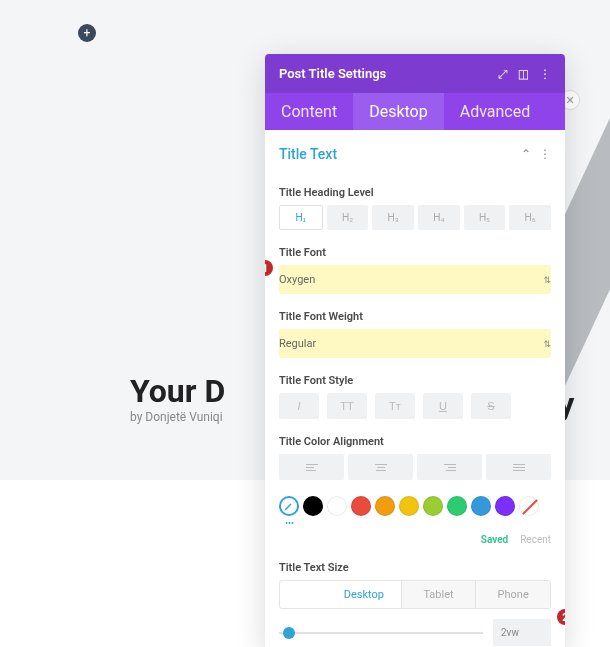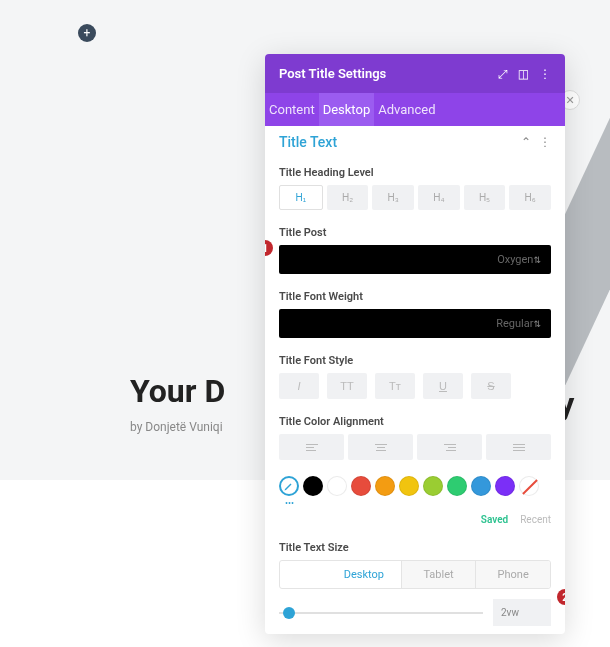--- a/index.html
+++ b/index.html
@@ -3,40 +3,40 @@
 <meta charset="utf-8">
 <style>
 * { margin: 0; padding: 0; box-sizing: border-box; }
 body { font-family: -apple-system, BlinkMacSystemFont, "Segoe UI", Roboto, sans-serif; background: #fff; width: 610px; height: 647px; overflow: hidden; position: relative; }
 .page-bg { position: absolute; top: 0; left: 0; width: 610px; height: 480px; background: #f4f5f6; }
 .diag { position: absolute; width: 80px; height: 320px; background: #b8bcc0; transform: skewX(-25deg); }
 .diag1 { top: 65px; right: -30px; }
 .add-btn { position: absolute; top: 24px; left: 78px; width: 18px; height: 18px; border-radius: 50%; background: #3a4a5c; color: #fff; display: flex; align-items: center; justify-content: center; font-size: 12px; cursor: pointer; }
 .hero-text { position: absolute; top: 372px; left: 130px; }
 .hero-title { font-size: 32px; font-weight: 700; color: #222; }
-.hero-author { font-size: 12px; color: #888; margin-top: 10px; }
+.hero-author { font-size: 12px; color: #888; }
 .hero-right { position: absolute; top: 385px; left: 515px; font-size: 32px; font-weight: 700; color: #222; }
 .panel { position: absolute; top: 54px; left: 265px; width: 300px; background: #fff; box-shadow: 0 6px 30px rgba(0,0,0,.15); border-radius: 4px; overflow: hidden; }
 .panel-header { background: #7e3bd0; color: #fff; padding: 12px 14px; display: flex; align-items: center; justify-content: space-between; }
 .panel-title { font-size: 13px; font-weight: 600; }
 .panel-icons { display: flex; gap: 10px; }
 .panel-icons span { cursor: pointer; font-size: 12px; }
 .tabs { background: #8e44e8; display: flex; }
-.tab { padding: 9px 4px; font-size: 13px; color: rgba(255,255,255,.85); cursor: pointer; text-align: right; }
+.tab { padding: 9px 16px; font-size: 16px; color: rgba(255,255,255,.85); cursor: pointer; text-align: right; }
 .tab.active { background: #9b5cf0; color: #fff; }
 .close-badge { position: absolute; top: 90px; right: 30px; width: 20px; height: 20px; border-radius: 50%; background: #fff; border: 1px solid #ddd; display: flex; align-items: center; justify-content: center; font-size: 11px; color: #999; cursor: pointer; }
 .section { padding: 8px 14px; }
-.section-head { display: flex; justify-content: space-between; align-items: center; padding: 8px 14px; }
+.section-head { display: flex; justify-content: space-between; align-items: center; padding: 16px 14px; }
 .section-title { color: #2ea3d6; font-size: 14px; font-weight: 500; }
 .section-ctrl { display: flex; gap: 8px; align-items: center; color: #888; font-size: 12px; }
 .field-label { font-size: 11px; font-weight: 600; color: #4a4a4a; margin-bottom: 6px; display: flex; align-items: center; gap: 6px; }
 .heading-row { display: flex; gap: 4px; }
 .h-btn { flex: 1; background: #f0f1f3; border: none; padding: 6px 0; font-size: 10px; color: #aaa; cursor: pointer; border-radius: 2px; }
 .h-btn.active { color: #2ea3d6; background: #fff; border: 1px solid #e0e0e0; }
-.select { width: 100%; background: #000000; border: none; padding: 8px 10px; font-size: 11px; color: #666; border-radius: 2px; display: flex; justify-content: flex-end; align-items: center; cursor: pointer; }
+.select { width: 100%; background: #fef9c3; border: none; padding: 8px 0; font-size: 11px; color: #666; border-radius: 2px; display: flex; justify-content: space-between; align-items: center; cursor: pointer; }
 .select-caret { font-size: 9px; color: #888; }
 .style-row { display: flex; gap: 8px; }
 .style-btn { width: 40px; height: 26px; background: #f0f1f3; border: none; color: #bbb; cursor: pointer; border-radius: 2px; font-size: 11px; display: flex; align-items: center; justify-content: center; }
 .align-row { display: flex; gap: 4px; width: 100%; }
 .align-btn { flex: 1; height: 26px; background: #f0f1f3; border: none; cursor: pointer; border-radius: 2px; display: flex; align-items: center; justify-content: center; }
 .align-lines { display: flex; flex-direction: column; gap: 2px; width: 12px; }
 .align-lines span { height: 1px; background: #bbb; display: block; }
 .swatches { display: flex; gap: 4px; align-items: center; flex-wrap: wrap; }
 .swatch { width: 20px; height: 20px; border-radius: 50%; cursor: pointer; border: 1px solid rgba(0,0,0,.08); }
 .swatch.picker { border: 2px solid #2ea3d6; display: flex; align-items: center; justify-content: center; }
@@ -104,21 +104,21 @@
       <button class="h-btn">H₂</button>
       <button class="h-btn">H₃</button>
       <button class="h-btn">H₄</button>
       <button class="h-btn">H₅</button>
       <button class="h-btn">H₆</button>
     </div>
   </div>
 
   <div class="section" style="position:relative">
     <div class="marker" style="left:-8px;top:22px">1</div>
-    <div class="field-label">Title Post</div>
+    <div class="field-label">Title Font</div>
     <div class="select">
       <span>Oxygen</span>
       <span class="select-caret">⇅</span>
     </div>
   </div>
 
   <div class="section">
     <div class="field-label">Title Font Weight</div>
     <div class="select">
       <span>Regular</span>

